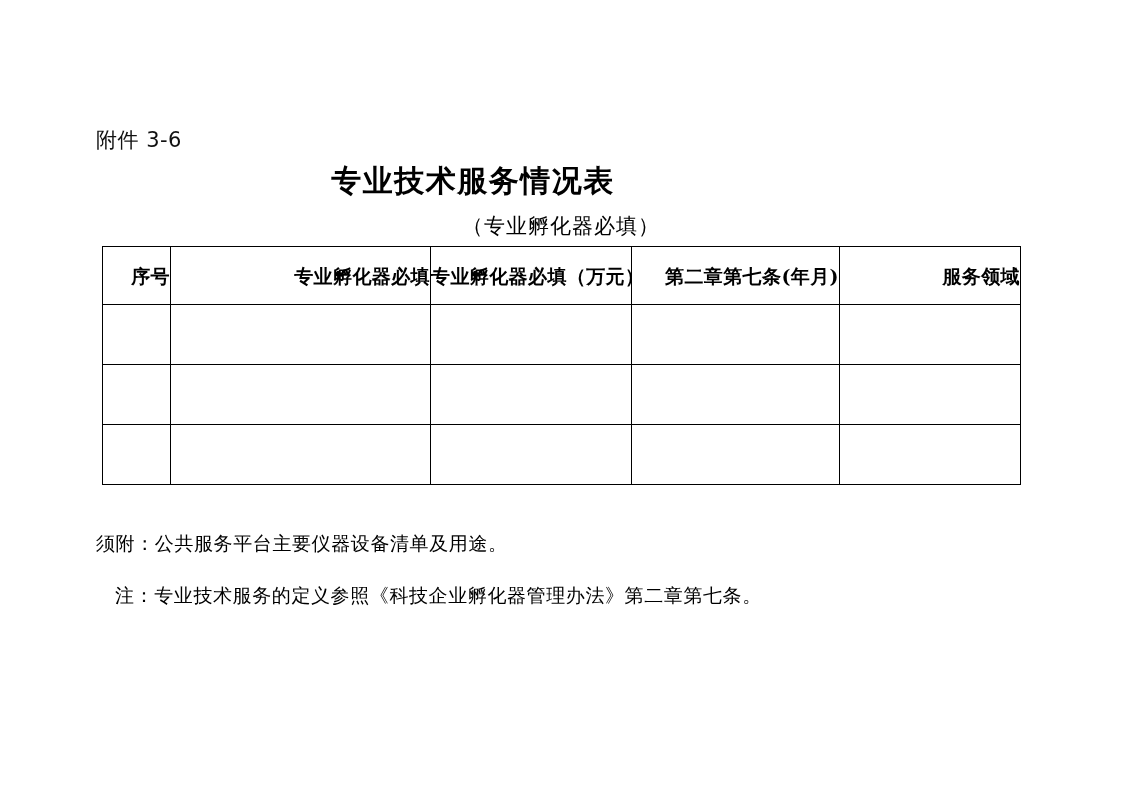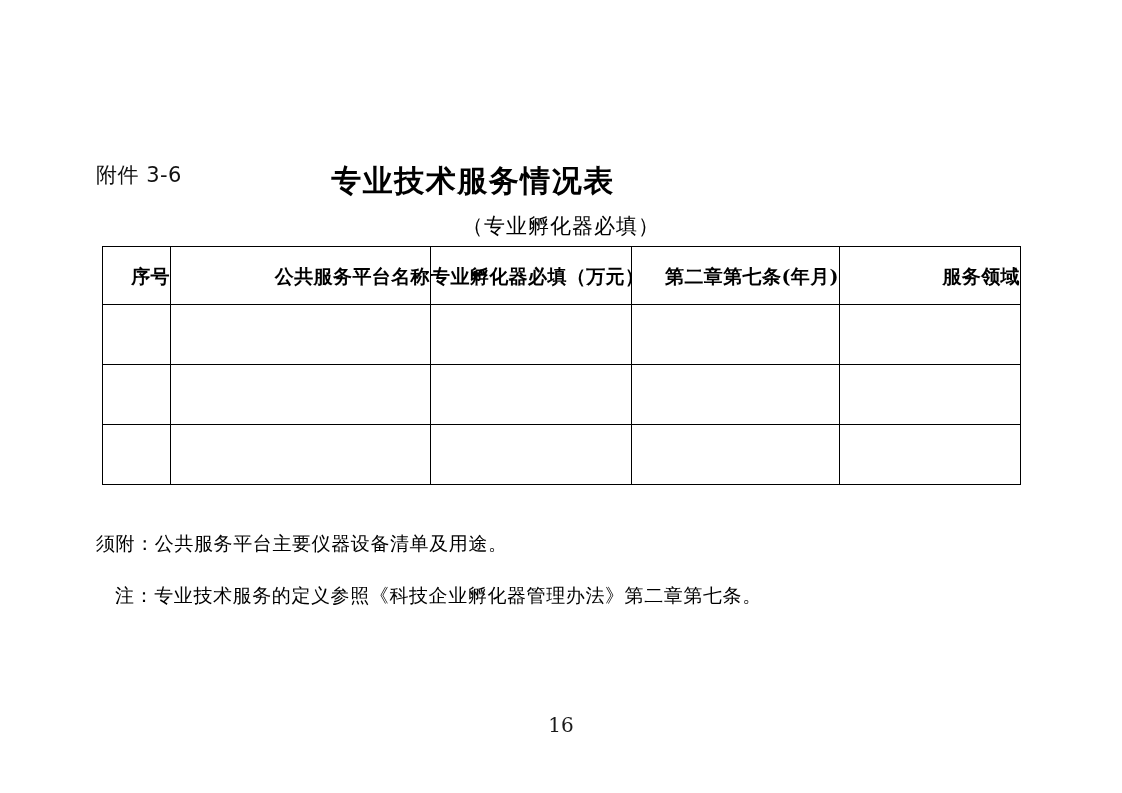--- a/index.html
+++ b/index.html
@@ -28,21 +28,20 @@
   .attachment-label {
     position: absolute;
     left: 96px;
     top: 126px;
     font-family: "DejaVu Sans", "Liberation Sans", sans-serif;
     font-size: 21px;
     line-height: 28px;
     letter-spacing: 0.5px;
     color: #111111;
     white-space: nowrap;
-    margin-top: 35px;
   }
 
   
   .doc-title {
     position: absolute;
     left: 0;
     top: 161px;
     width: 946px;
     text-align: center;
     font-family: "DejaVu Sans", "Liberation Sans", sans-serif;
@@ -143,21 +142,21 @@
     <colgroup>
       <col class="col-idx">
       <col class="col-name">
       <col class="col-amount">
       <col class="col-time">
       <col class="col-field">
     </colgroup>
     <thead>
       <tr>
         <th>序号</th>
-        <th>公共服务平台名称</th>
+        <th>专业孵化器必填</th>
         <th>专业孵化器必填（万元）</th>
         <th>第二章第七条(年月)</th>
         <th>服务领域</th>
       </tr>
     </thead>
     <tbody>
       <tr>
         <td></td>
         <td></td>
         <td></td>
@@ -178,15 +177,14 @@
         <td></td>
         <td></td>
       </tr>
     </tbody>
   </table>
 
   <div class="note note-remark">注：专业技术服务的定义参照《科技企业孵化器管理办法》第二章第七条。</div>
 
   <div class="note note-required">须附：公共服务平台主要仪器设备清单及用途。</div>
 
-  <div class="page-number">16</div>
 
 </div>
 
 </body></html>

